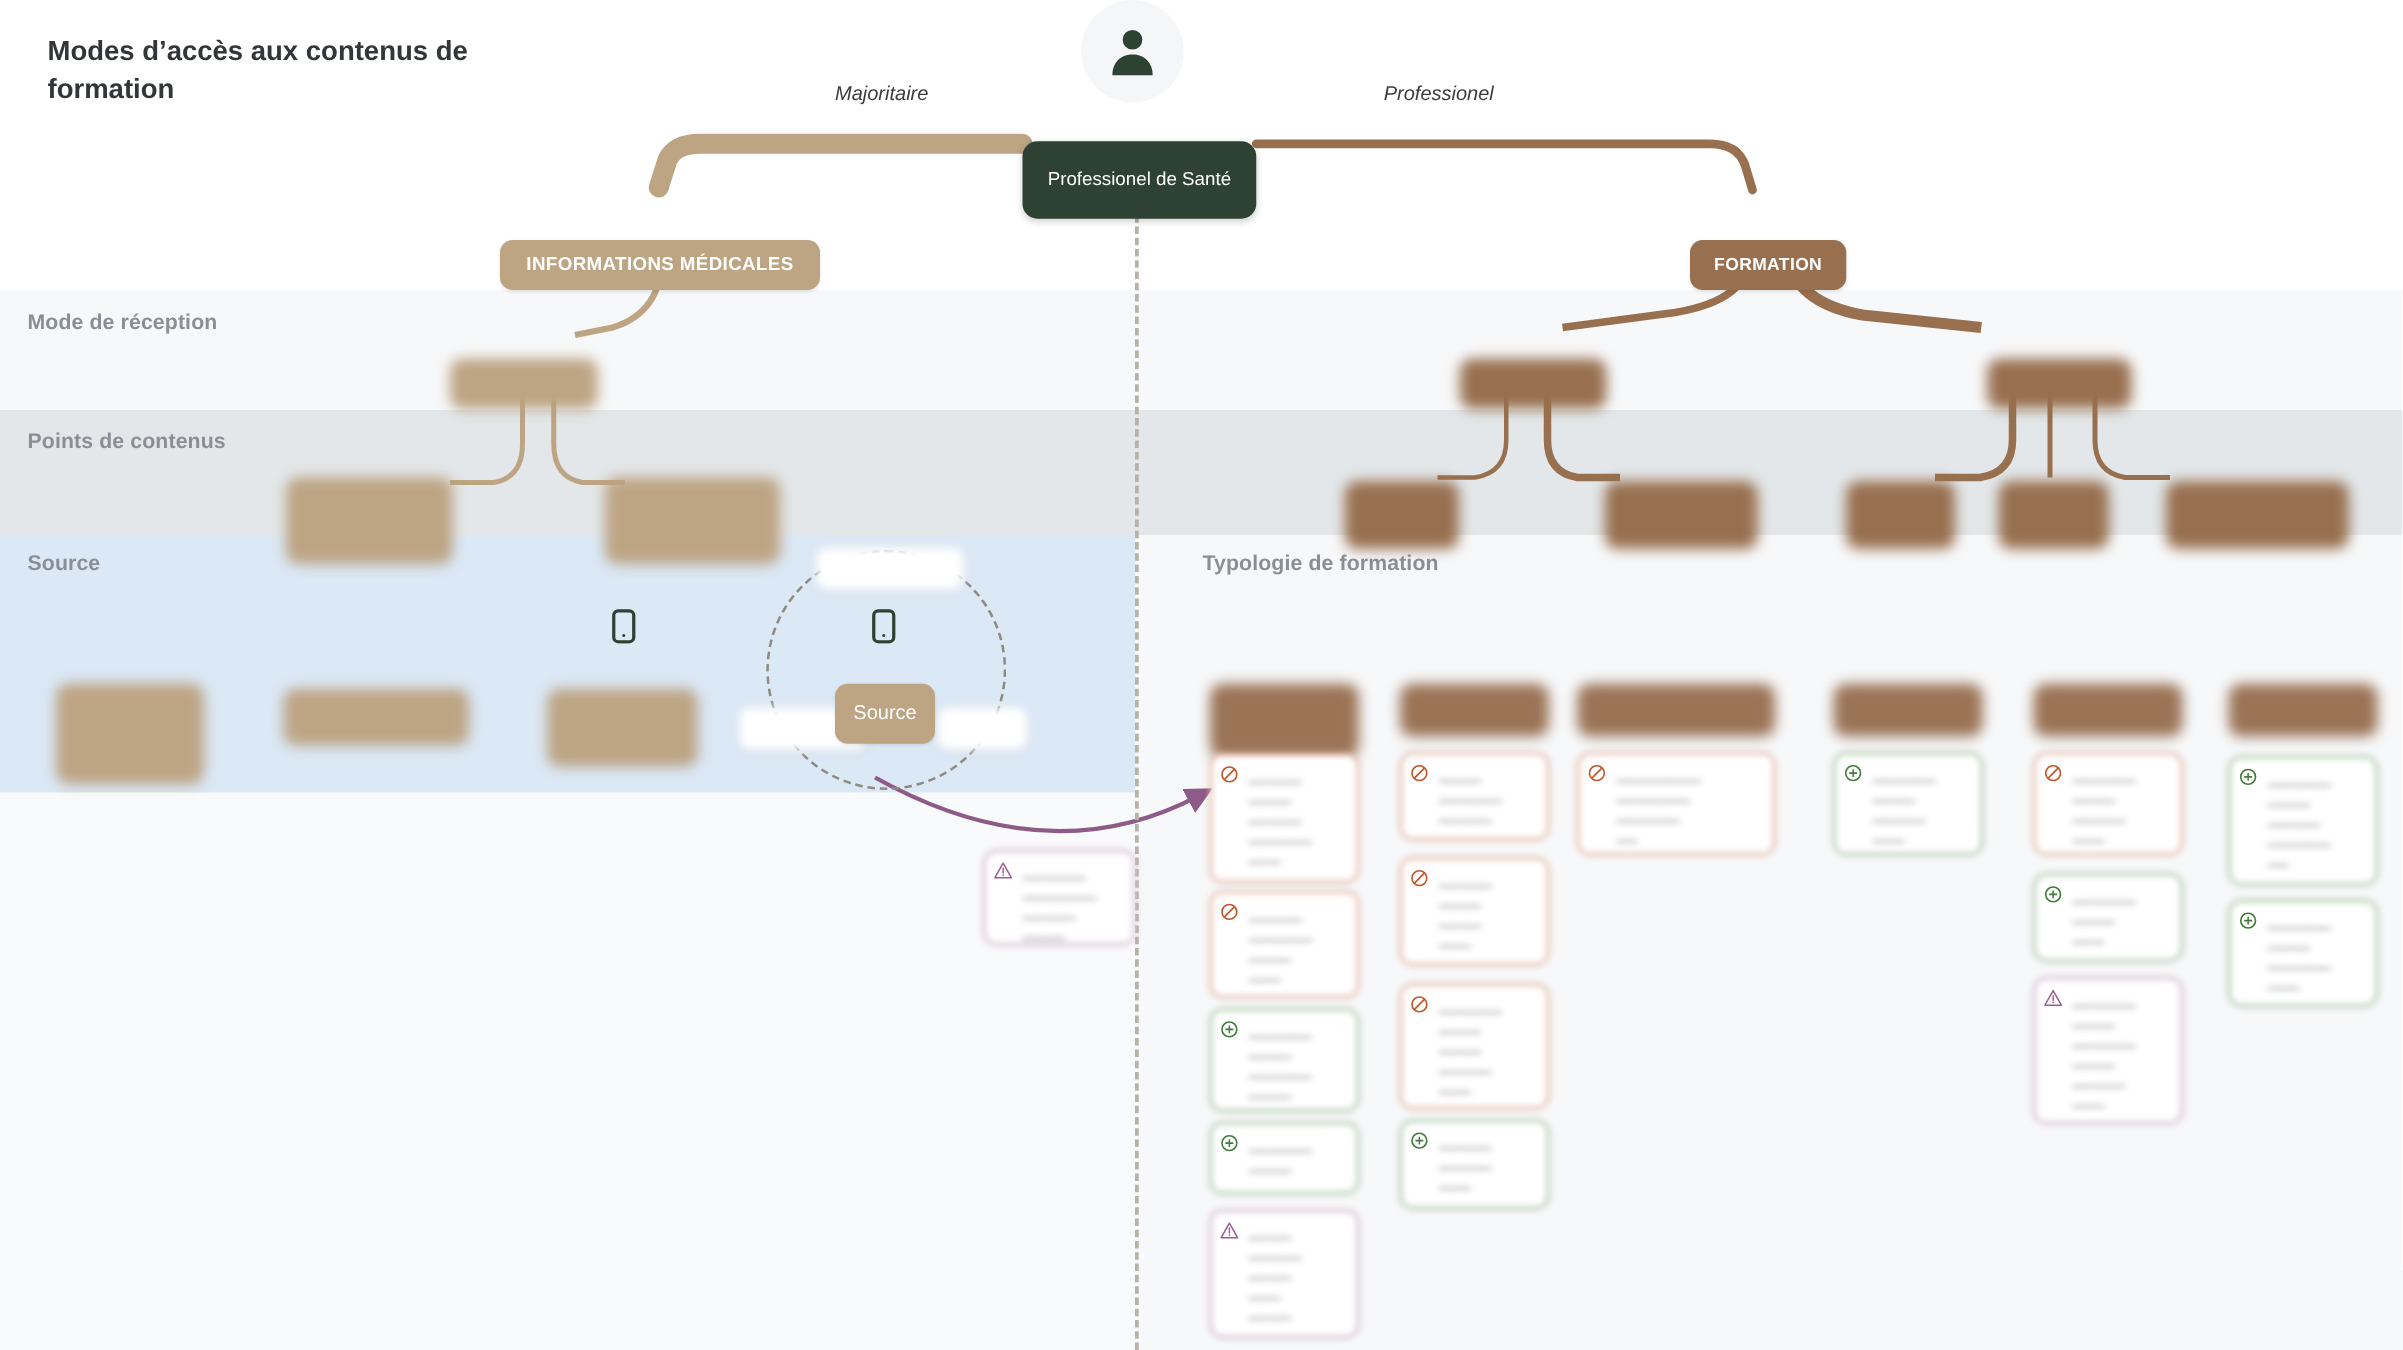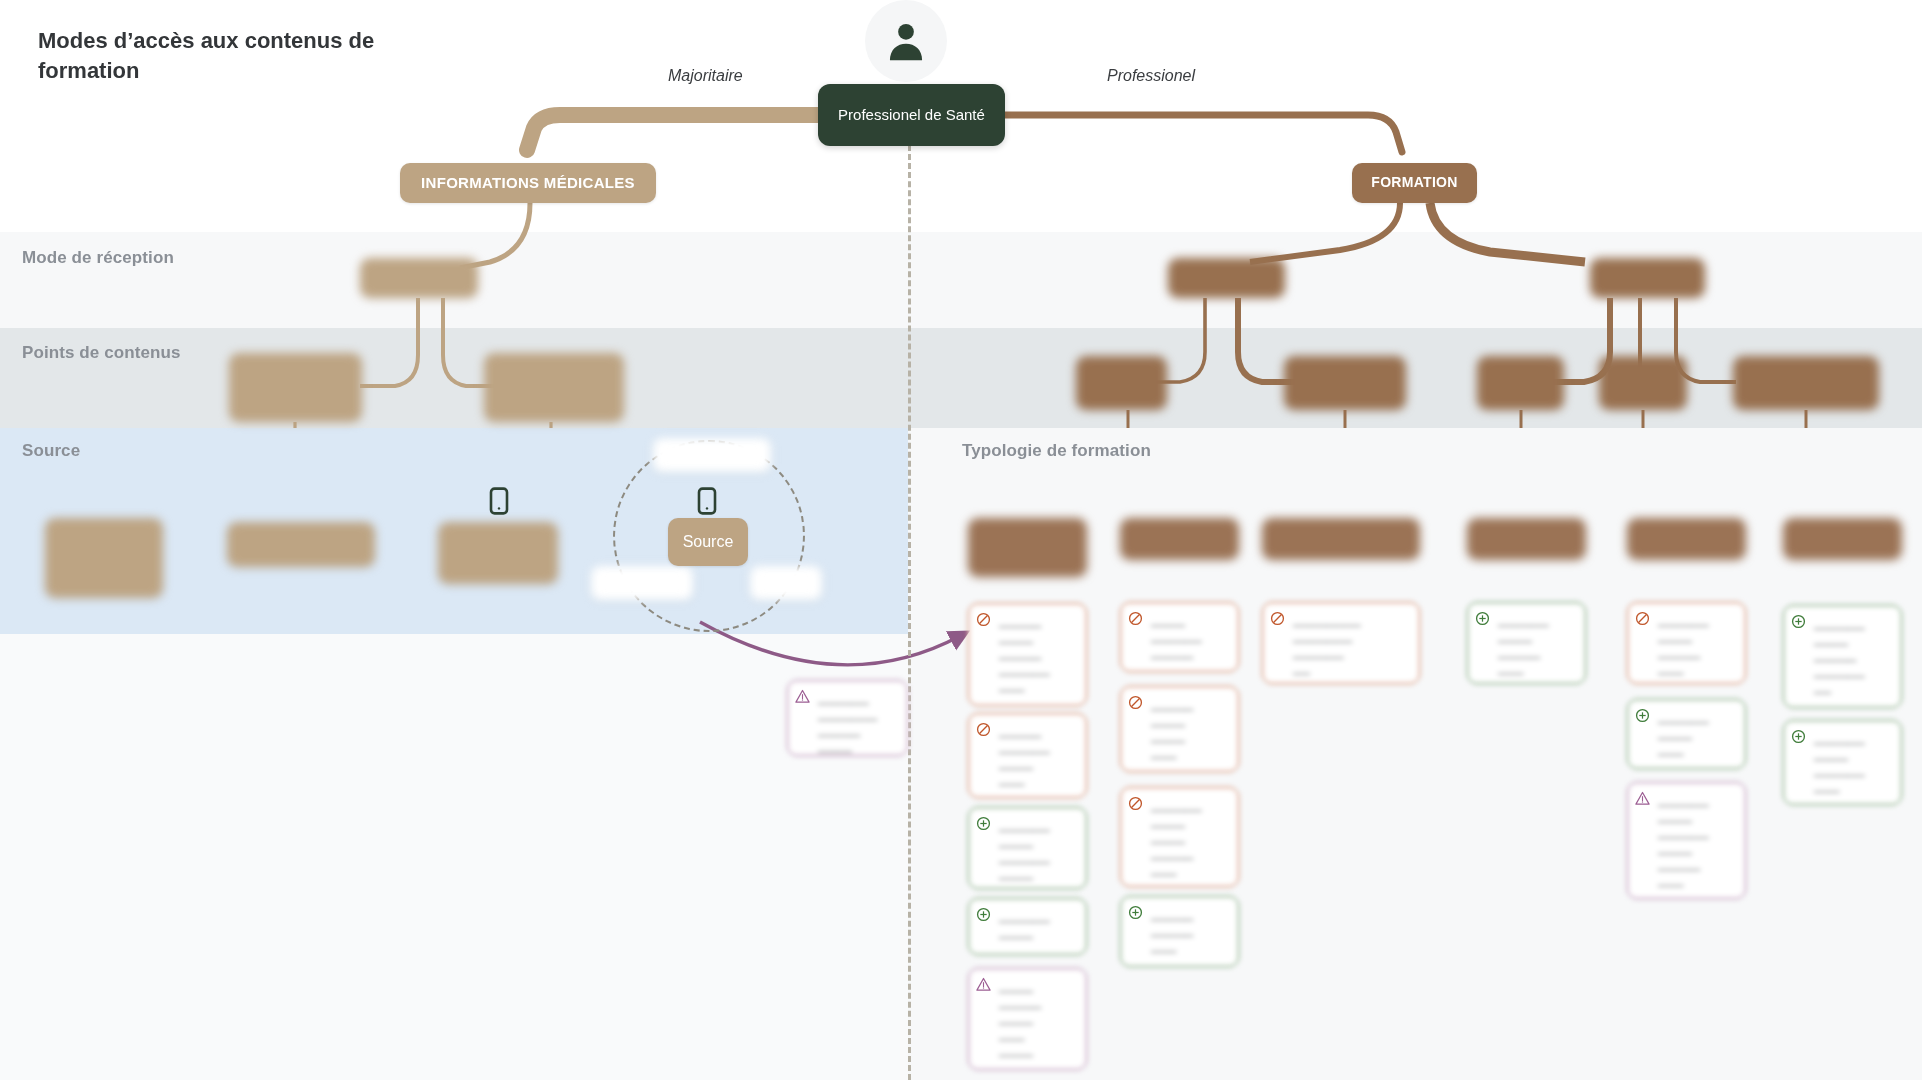--- a/index.html
+++ b/index.html
@@ -33,20 +33,21 @@
 
   
   svg.links { position: absolute; left:0; top:0; width:1922px; height:1080px; pointer-events:none; }
 
   
   .node {
     position: absolute; display:flex; align-items:center; justify-content:center;
     border-radius: 10px; color:#ffffff; text-align:center;
     font-size: 15px; line-height:1.25;
     box-shadow: 0 1px 3px rgba(0,0,0,.10);
+    margin-top: 29px;
   }
   .node.blur { color: rgba(255,255,255,.55); filter: blur(5px); }
 
   .n-center {
     background:#2d4233; border-radius:12px; font-size:15px; font-weight:400;
     padding: 6px 10px; box-shadow:0 2px 6px rgba(0,0,0,.18);
   }
   .n-tan   { background:#bda483; }
   .n-brown { background:#98704f; }
   .n-brown-l { background:#9b7355; }

